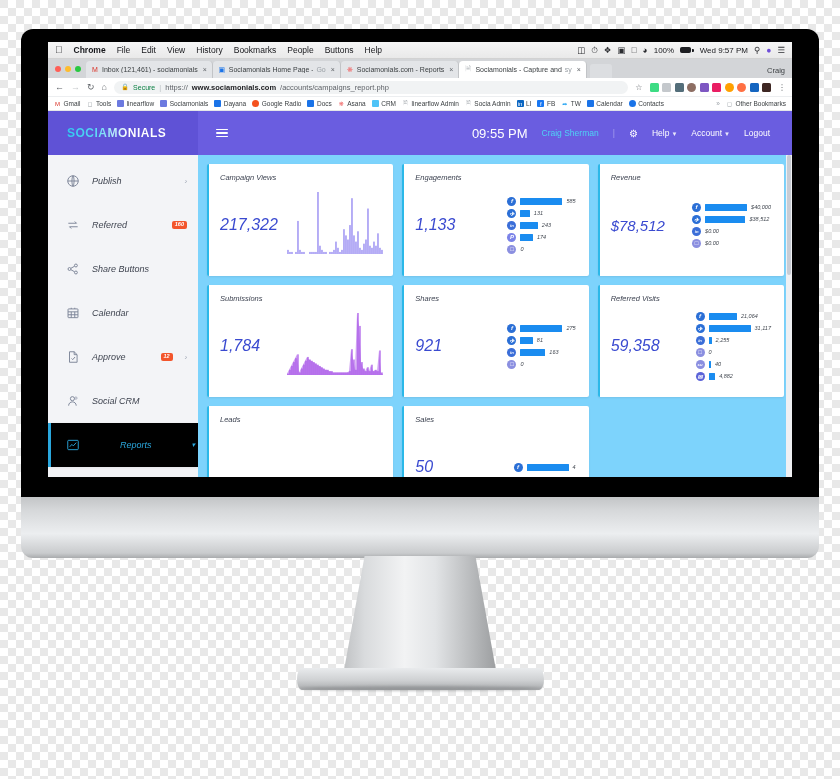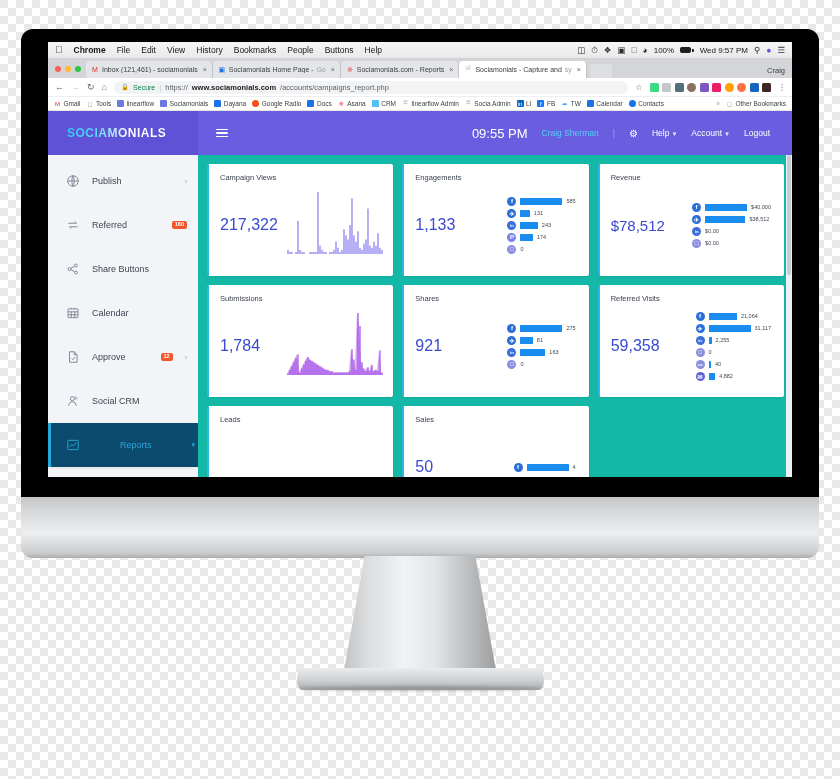--- a/index.html
+++ b/index.html
@@ -127,43 +127,43 @@
   }
   .burger { margin-left: 18px; display: flex; flex-direction: column; gap: 2px; }
   .burger i { display: block; width: 12px; height: 1.6px; background: #fff; border-radius: 1px; }
   .hdr-right { margin-left: auto; display: flex; align-items: center; gap: 14px; padding-right: 22px; font-size: 8.5px; color: #fff; }
   .hdr-time { font-size: 13px; }
   .hdr-user { color: #4fd2f5; }
   .hdr-pipe { color: #a79fee; }
   .gear { font-size: 10px; }
   .caret { font-size: 6px; opacity: .85; margin-left: 2px; }
 
-  .appbody { display: flex; height: 322px; }
+  .appbody { display: flex; height: 322px; font-style: italic; }
 
   
   .sidebar { width: 150px; background: #f3f4f7; position: relative; padding-top: 4px; }
   .nav-item {
     height: 44px; display: flex; align-items: center; gap: 12px;
     padding: 0 11px 0 17px; font-size: 9px; color: #3f4450; position: relative;
   }
   .nav-item .ico { width: 15px; height: 15px; flex: 0 0 15px; display:flex;align-items:center;justify-content:center; color:#7a8296; }
   .nav-item .lbl { flex: 1; }
-  .nav-item.active { background: #0c4a6e; color: #2aa7dd; box-shadow: 0 1px 3px rgba(0,0,0,.07); gap: 40px; }
+  .nav-item.active { background: #000000; color: #2aa7dd; box-shadow: 0 1px 3px rgba(0,0,0,.07); gap: 40px; }
   .nav-item.active::before {
     content: ""; position: absolute; left: 0; top: 0; bottom: 0; width: 3px; background: #2aa7dd;
   }
   .nav-item.active .ico { color: #2aa7dd; }
   .badge {
     background: #f3552c; color: #fff; font-size: 5.5px; border-radius: 2px;
     padding: 1.5px 3px; line-height: 1; font-weight: bold;
   }
   .chev { color: #9aa2b1; font-size: 7px; }
 
   
-  .content { flex: 1; background: #14b8a6; padding: 9px 8px 0 9px; overflow: hidden; position: relative; }
+  .content { flex: 1; background: #7dd3fc; padding: 9px 8px 0 9px; overflow: hidden; position: relative; }
   .grid { display: grid; grid-template-columns: repeat(3, 1fr); gap: 9px; }
   .card {
     background: #fff; border-left: 2px solid #2bb8e8;
     border-radius: 2px; box-shadow: 0 1px 2px rgba(20,30,60,.09);
     height: 112px; padding: 9px 10px 7px 11px; position: relative; overflow: hidden;
   }
   .card-title { font-size: 7.5px; color: #3c4250; }
   .card-inner { display: flex; align-items: center; height: 86px; }
   .bignum { font-size: 16px; color: #3a4ad0; font-weight: 400; white-space: nowrap; }
   .bignum.rev { font-size: 15px; }

